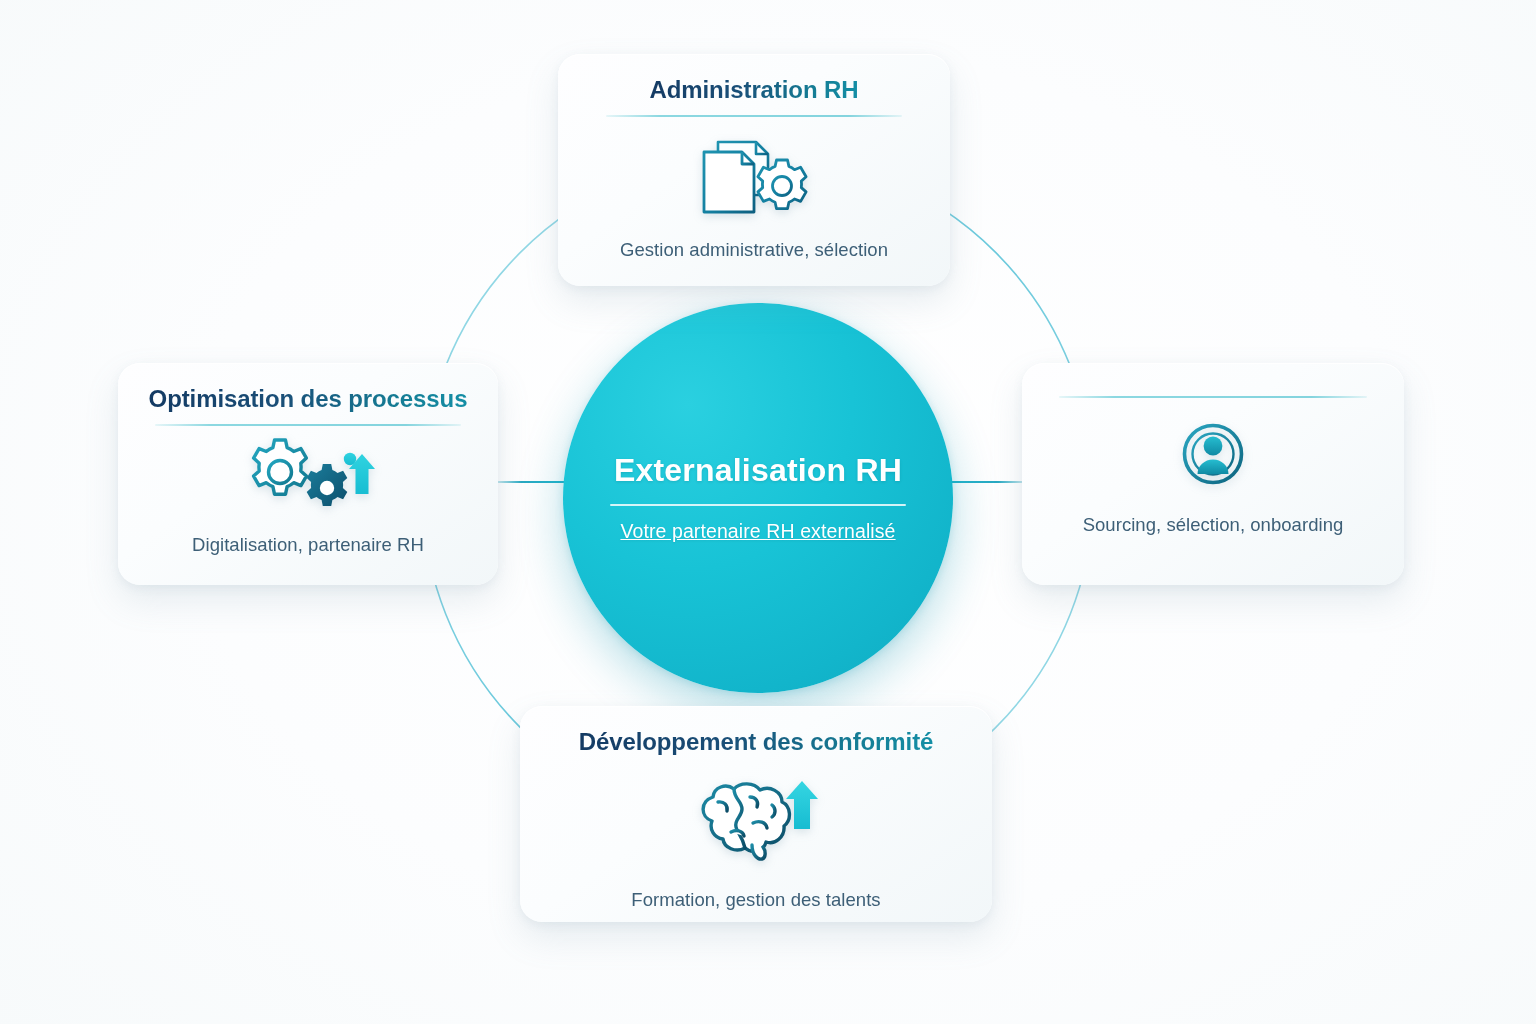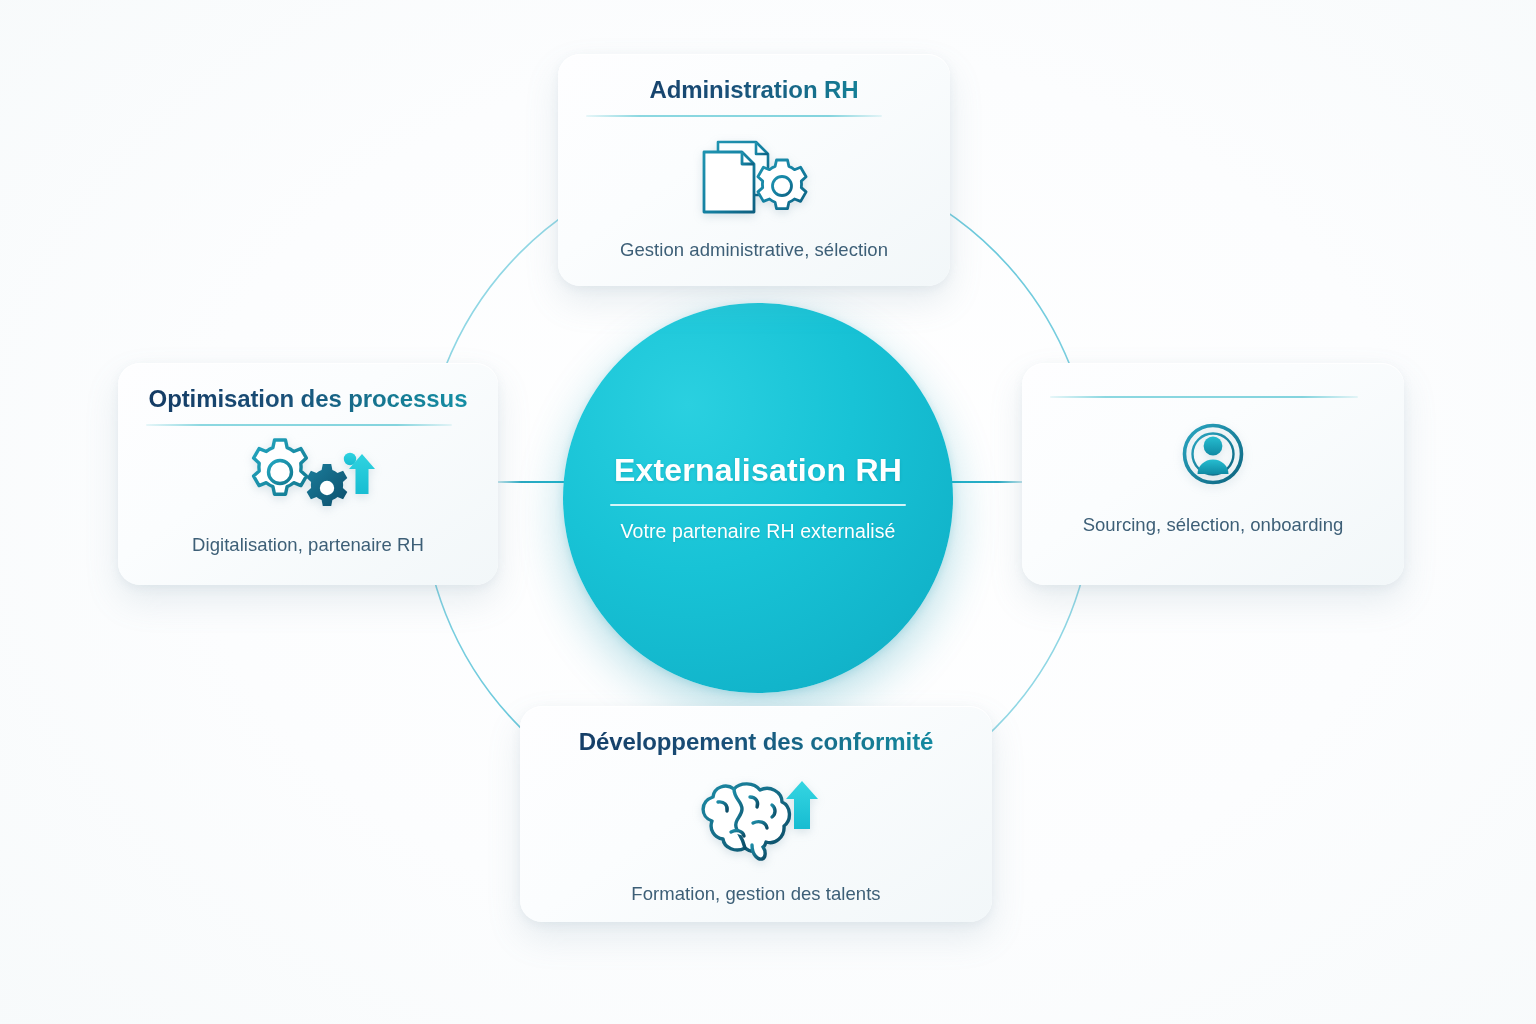--- a/index.html
+++ b/index.html
@@ -64,34 +64,36 @@
     margin: 16px 0 14px;
     border-radius: 2px;
   }
   #center-hub .hub-subtitle {
     color: #ffffff;
     font-size: 19.5px;
     font-weight: 400;
     text-align: center;
     letter-spacing: 0.1px;
     text-shadow: 0 1px 2px rgba(0,70,85,0.14);
+    text-decoration: underline;
   }
 
   
   .card {
     position: absolute;
     border-radius: 22px;
     background:
       linear-gradient(145deg, #fefeff 0%, #fbfdfe 40%, #f2f7f9 100%);
     box-shadow:
       0 16px 34px rgba(120,150,165,0.16),
       0 3px 10px rgba(120,150,165,0.10),
       inset 0 1px 0 rgba(255,255,255,0.95);
     display: flex;
     flex-direction: column;
+    align-items: center;
     padding: 22px 28px 20px;
     z-index: 5;
   }
 
   .card-title {
     font-size: 24px;
     font-weight: 700;
     letter-spacing: -0.1px;
     text-align: center;
     line-height: 1.15;
@@ -136,21 +138,21 @@
 
   #card-bottom { left: 520px; top: 706px; width: 472px; height: 216px; }
   #card-bottom .card-rule { width: 396px; }
 
   #card-top .card-desc    { margin-top: 18px; }
   #card-left .card-icon   { margin-top: 10px; }
   #card-left .card-desc   { margin-top: 14px; }
   #card-right .card-icon  { margin-top: 10px; }
   #card-right .card-desc  { margin-top: 14px; }
   #card-bottom .card-icon { margin-top: 8px; }
-  #card-bottom .card-desc { margin-top: 16px; }
+  #card-bottom .card-desc { margin-top: 22px; }
 
   
   .connector {
     position: absolute;
     height: 2px;
     z-index: 2;
     border-radius: 2px;
   }
   #connector-left {
     left: 497px; top: 481px; width: 70px;

